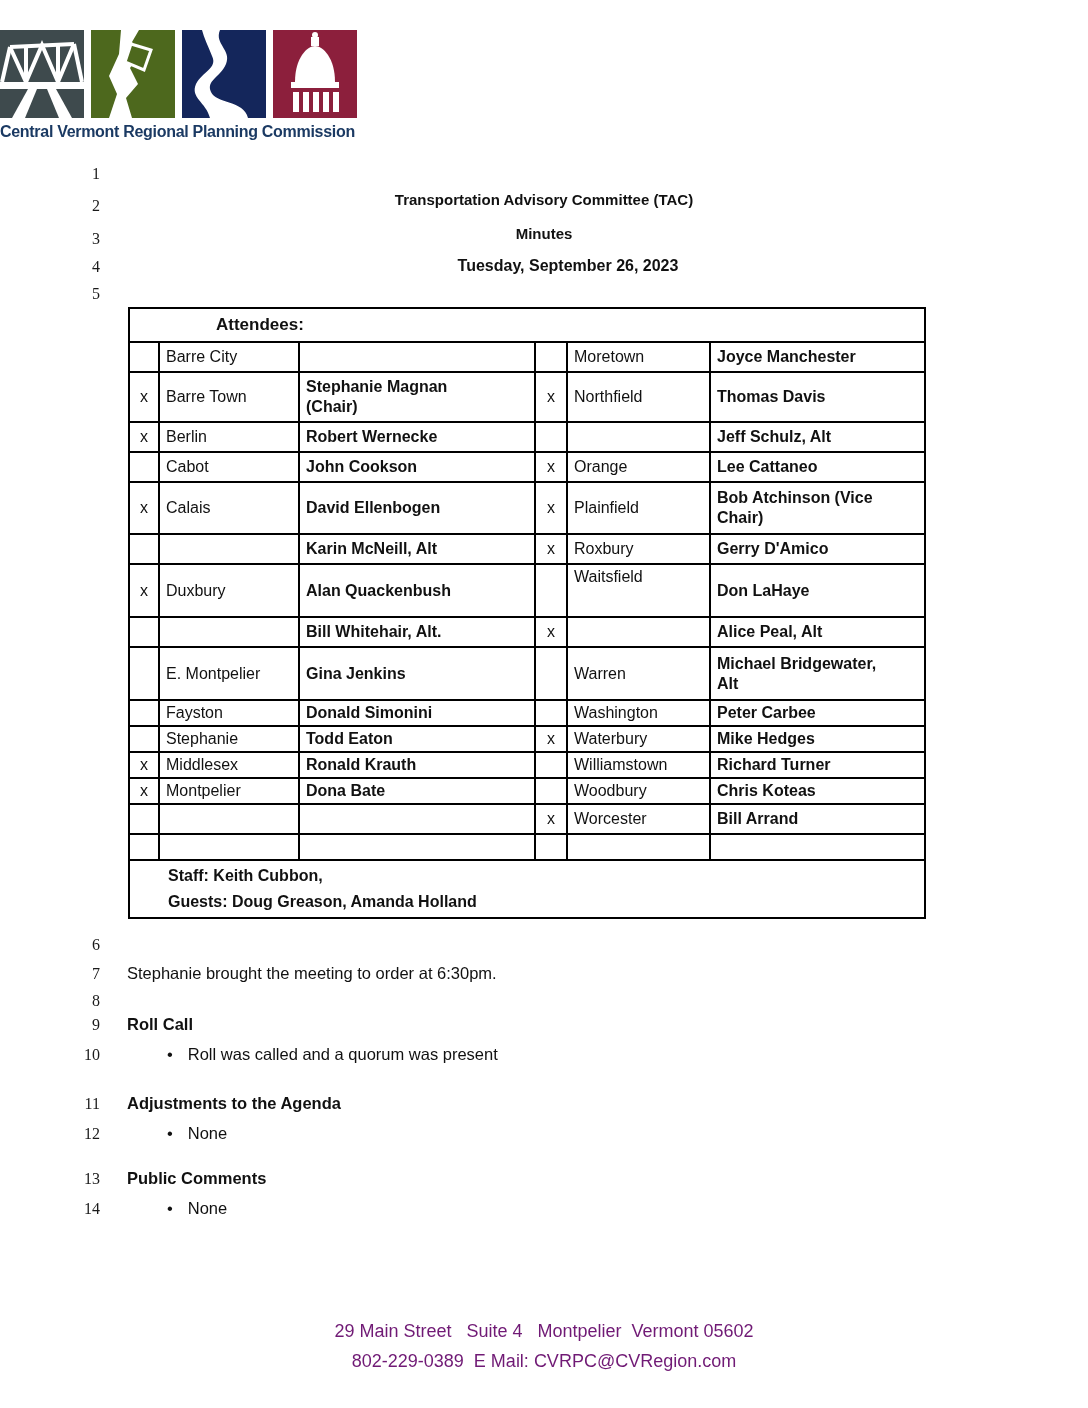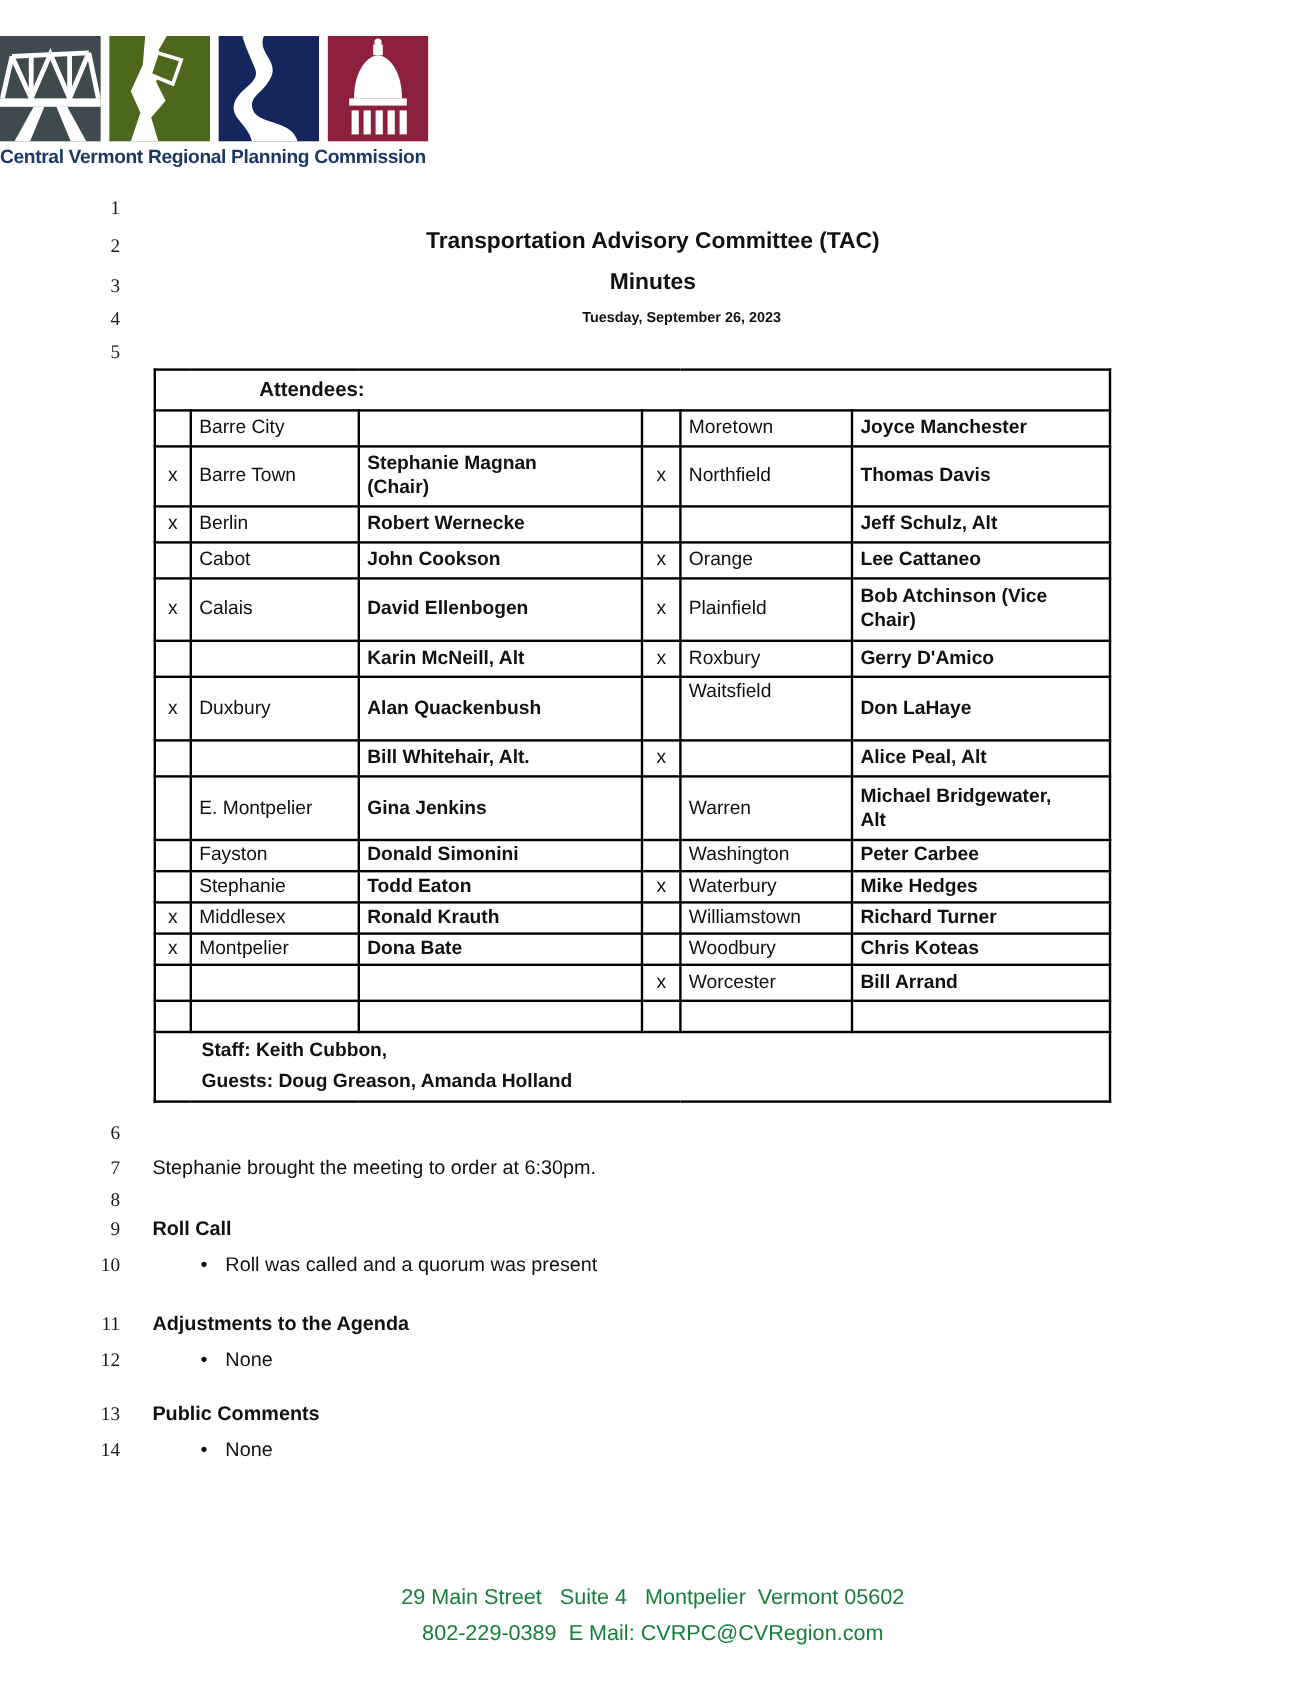--- a/index.html
+++ b/index.html
@@ -11,22 +11,22 @@
   .tiles{display:flex;gap:7px;}
   .tile{width:84px;height:88px;display:block;}
   .logo-caption{margin-top:5px;font-weight:700;font-size:16px;letter-spacing:-0.3px;color:#1B3A63;}
 
   
   .ln{position:absolute;left:70px;width:30px;text-align:right;
       font-family:"Liberation Serif",serif;font-size:16px;color:#1a1a1a;}
 
   
   .center-line{position:absolute;left:0;right:0;text-align:center;}
-  .title-main{font-weight:700;font-size:19px;}
-  .title-date{font-weight:700;font-size:12px;margin-left:48px;}
+  .title-main{font-weight:700;font-size:15px;}
+  .title-date{font-weight:700;font-size:16px;margin-left:48px;}
 
   
   .att-table{position:absolute;left:128px;top:307px;width:796px;border-collapse:collapse;table-layout:fixed;
              font-size:16px;line-height:20px;}
   .att-table td{border:2px solid #000;padding:2px 6px;vertical-align:middle;overflow:hidden;}
   .att-table .xc{text-align:center;padding:2px 1px;}
   .att-table .nc{white-space:pre-wrap;font-weight:bold;}
   .att-table .vtop{vertical-align:top;}
   .hdr-cell{font-weight:700;font-size:17px;padding-left:86px !important;}
   .staff-cell{font-weight:700;padding-left:38px !important;line-height:26px;vertical-align:middle;}
@@ -35,21 +35,21 @@
   col.c-x2{width:32px}col.c-t2{width:143px}col.c-n2{width:215px}
 
   
   .body-line{position:absolute;left:127px;font-size:16.5px;}
   .sec-head{font-weight:700;}
   .bullet-line{display:flex;align-items:baseline;}
   .bullet-dot{display:inline-block;padding-left:40px;}
   .bullet-text{display:inline-block;padding-left:15px;}
 
   
-  .footer-line{position:absolute;left:0;right:0;text-align:center;color:#15803d;font-size:18px;white-space:pre;}
+  .footer-line{position:absolute;left:0;right:0;text-align:center;color:#701a75;font-size:18px;white-space:pre;}
 </style>
 </head>
 <body>
 
 <div class="page">
 
   <div class="logo">
     <div class="tiles">
       <svg class="tile" viewBox="0 0 84 88">
         <rect x="0" y="0" width="84" height="88" fill="#3E4A4D"></rect>

